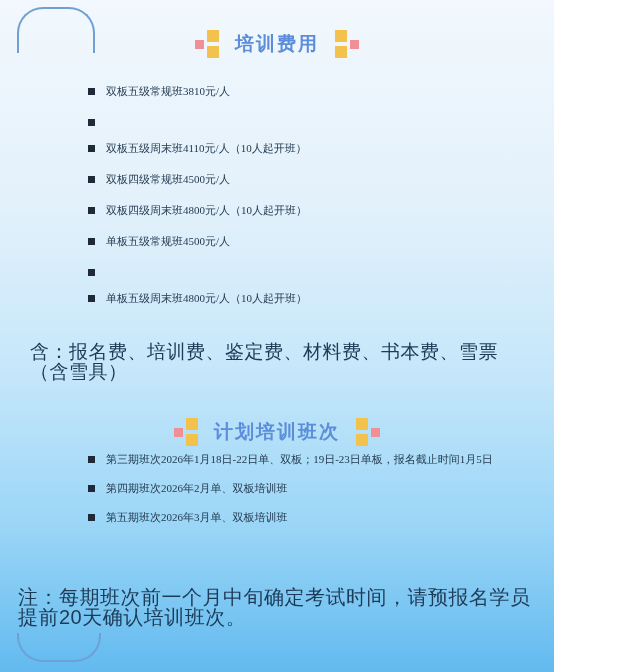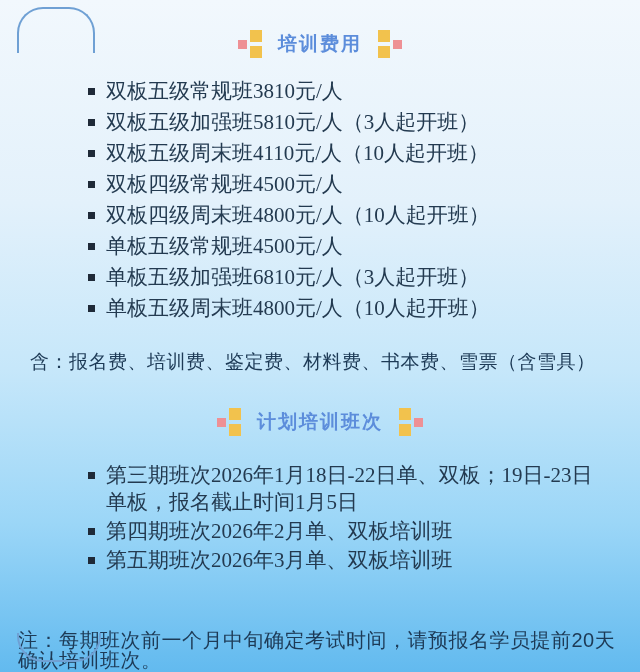--- a/index.html
+++ b/index.html
@@ -1,19 +1,19 @@
 <!DOCTYPE html>
 <html><head>
 <meta charset="utf-8">
 <style>
   html,body{margin:0;padding:0;}
   body{width:640px;height:672px;overflow:hidden;}
   .poster{
     position:relative;
-    width:640px;height:672px;
+    width:554px;height:672px;
     background:linear-gradient(180deg,#f2f8fd 0%,#e3f1fb 30%,#c6e7fa 55%,#9bd6f7 78%,#62baef 100%);
     font-family:"Liberation Sans","DejaVu Sans",sans-serif;
   }
   
   .corner{position:absolute;border:2px solid #6fa0d4;}
   .corner-top{left:17px;top:7px;width:74px;height:44px;border-bottom:none;border-radius:26px 26px 0 0;}
   .corner-bottom{left:17px;top:633px;width:80px;height:27px;border-top:none;border-radius:0 0 26px 26px;}
   
   .title-row{display:flex;justify-content:center;align-items:center;gap:16px;}
   .title-row1{padding-top:30px;}
@@ -27,24 +27,24 @@
   .cluster .sq{position:absolute;display:block;}
   .cluster .y{width:12px;height:12px;background:#f2c24d;}
   .cluster .p{width:9px;height:9px;background:#ee9095;}
   .cluster .sq1{right:0;top:0;}
   .cluster .sq2{left:0;top:10px;}
   .cluster .sq3{right:0;top:16px;}
   .cluster.flip{transform:scaleX(-1);}
   
   .list{margin-left:88px;margin-right:28px;}
   .list1{margin-top:24px;}
-  .list2{margin-top:26px;}
+  .list2{}
   .list-item{
     display:flex;align-items:flex-start;
-    color:#233a50;font-size:21px;
+    color:#233a50;font-size:11px;
     font-family:"Liberation Serif","DejaVu Serif",serif;
   }
   .list1 .list-item{line-height:18px;margin-bottom:13px;}
   .list2 .list-item{line-height:27px;margin-bottom:2px;}
   .bullet{flex:0 0 auto;width:7px;height:7px;background:#1f2a38;margin-right:11px;}
   .list1 .bullet{margin-top:6px;}
   .list2 .bullet{margin-top:10px;}
   
   .inline-note{
     margin:35px 20px 0 30px;
@@ -79,21 +79,20 @@
 
   <div class="list list1">
 
       <div class="list-item">
         <span class="bullet"></span>
         <span class="item-text">双板五级常规班3810元/人</span>
       </div>
 
       <div class="list-item">
         <span class="bullet"></span>
-        <span class="item-text">双板五级加强班5810元/人（3人起开班）</span>
       </div>
 
       <div class="list-item">
         <span class="bullet"></span>
         <span class="item-text">双板五级周末班4110元/人（10人起开班）</span>
       </div>
 
       <div class="list-item">
         <span class="bullet"></span>
         <span class="item-text">双板四级常规班4500元/人</span>
@@ -104,21 +103,20 @@
         <span class="item-text">双板四级周末班4800元/人（10人起开班）</span>
       </div>
 
       <div class="list-item">
         <span class="bullet"></span>
         <span class="item-text">单板五级常规班4500元/人</span>
       </div>
 
       <div class="list-item">
         <span class="bullet"></span>
-        <span class="item-text">单板五级加强班6810元/人（3人起开班）</span>
       </div>
 
       <div class="list-item">
         <span class="bullet"></span>
         <span class="item-text">单板五级周末班4800元/人（10人起开班）</span>
       </div>
     </div>
 
   <p class="inline-note">含：报名费、培训费、鉴定费、材料费、书本费、雪票（含雪具）</p>
 

